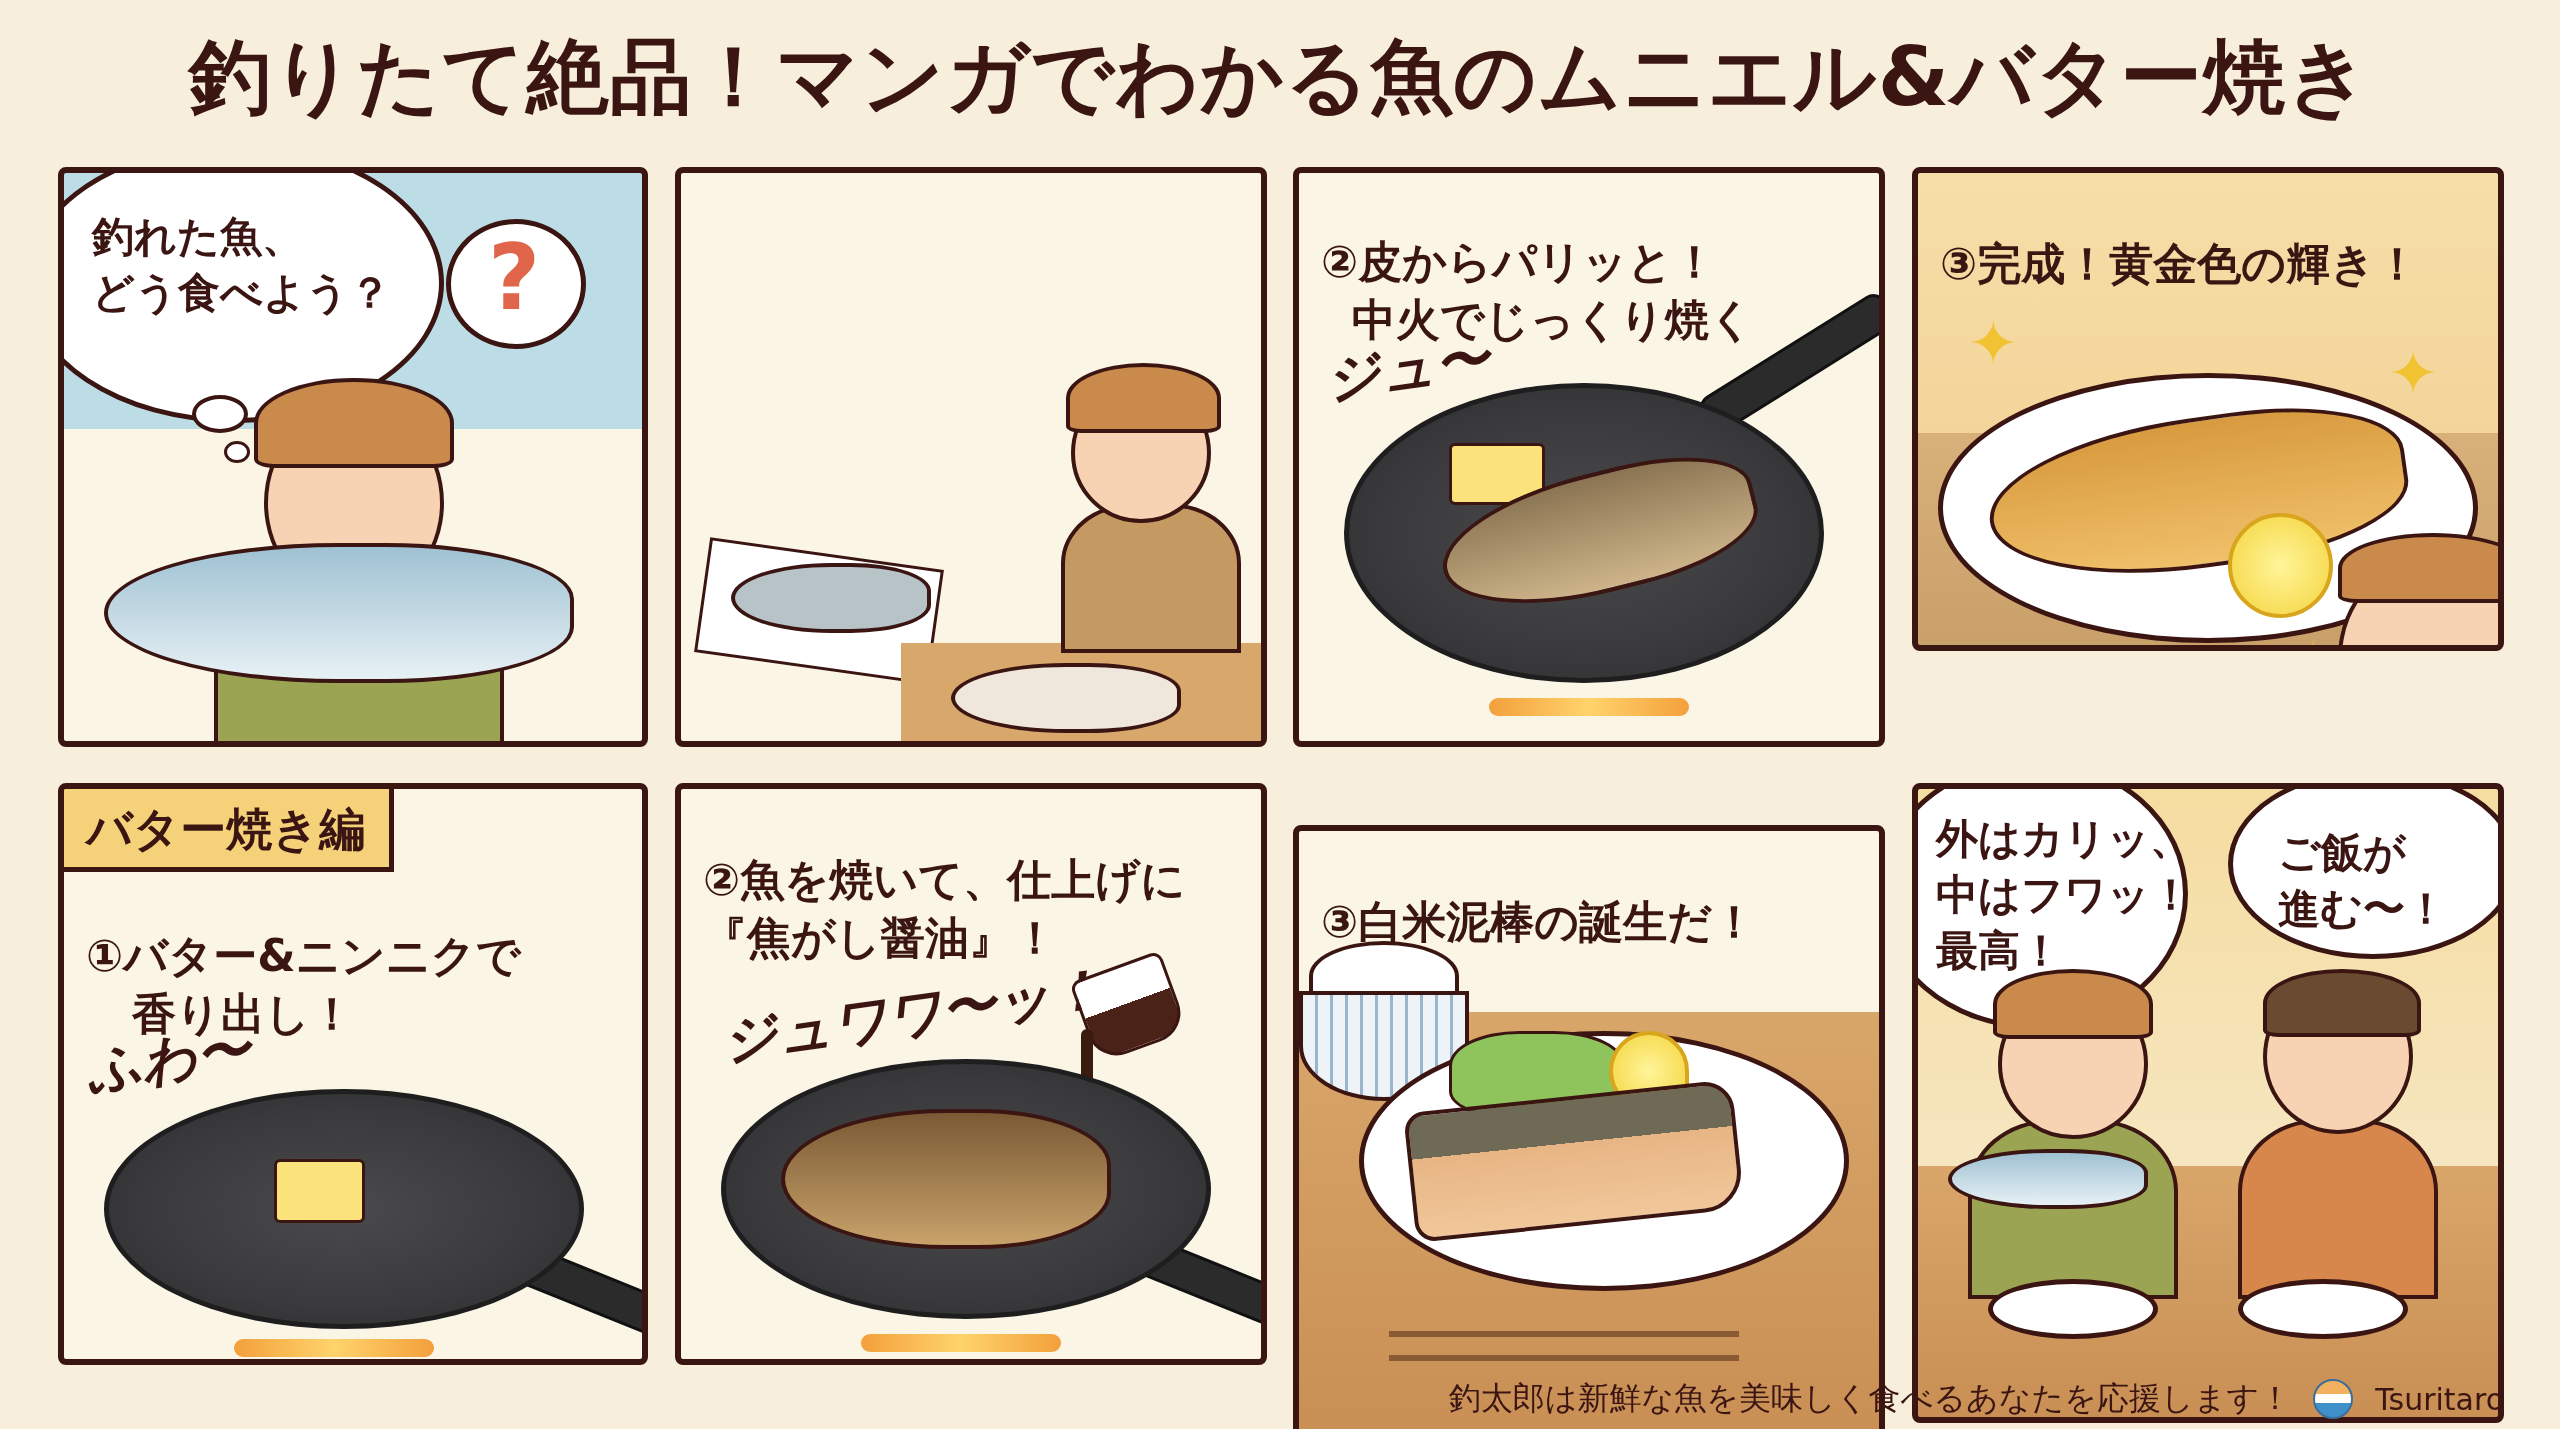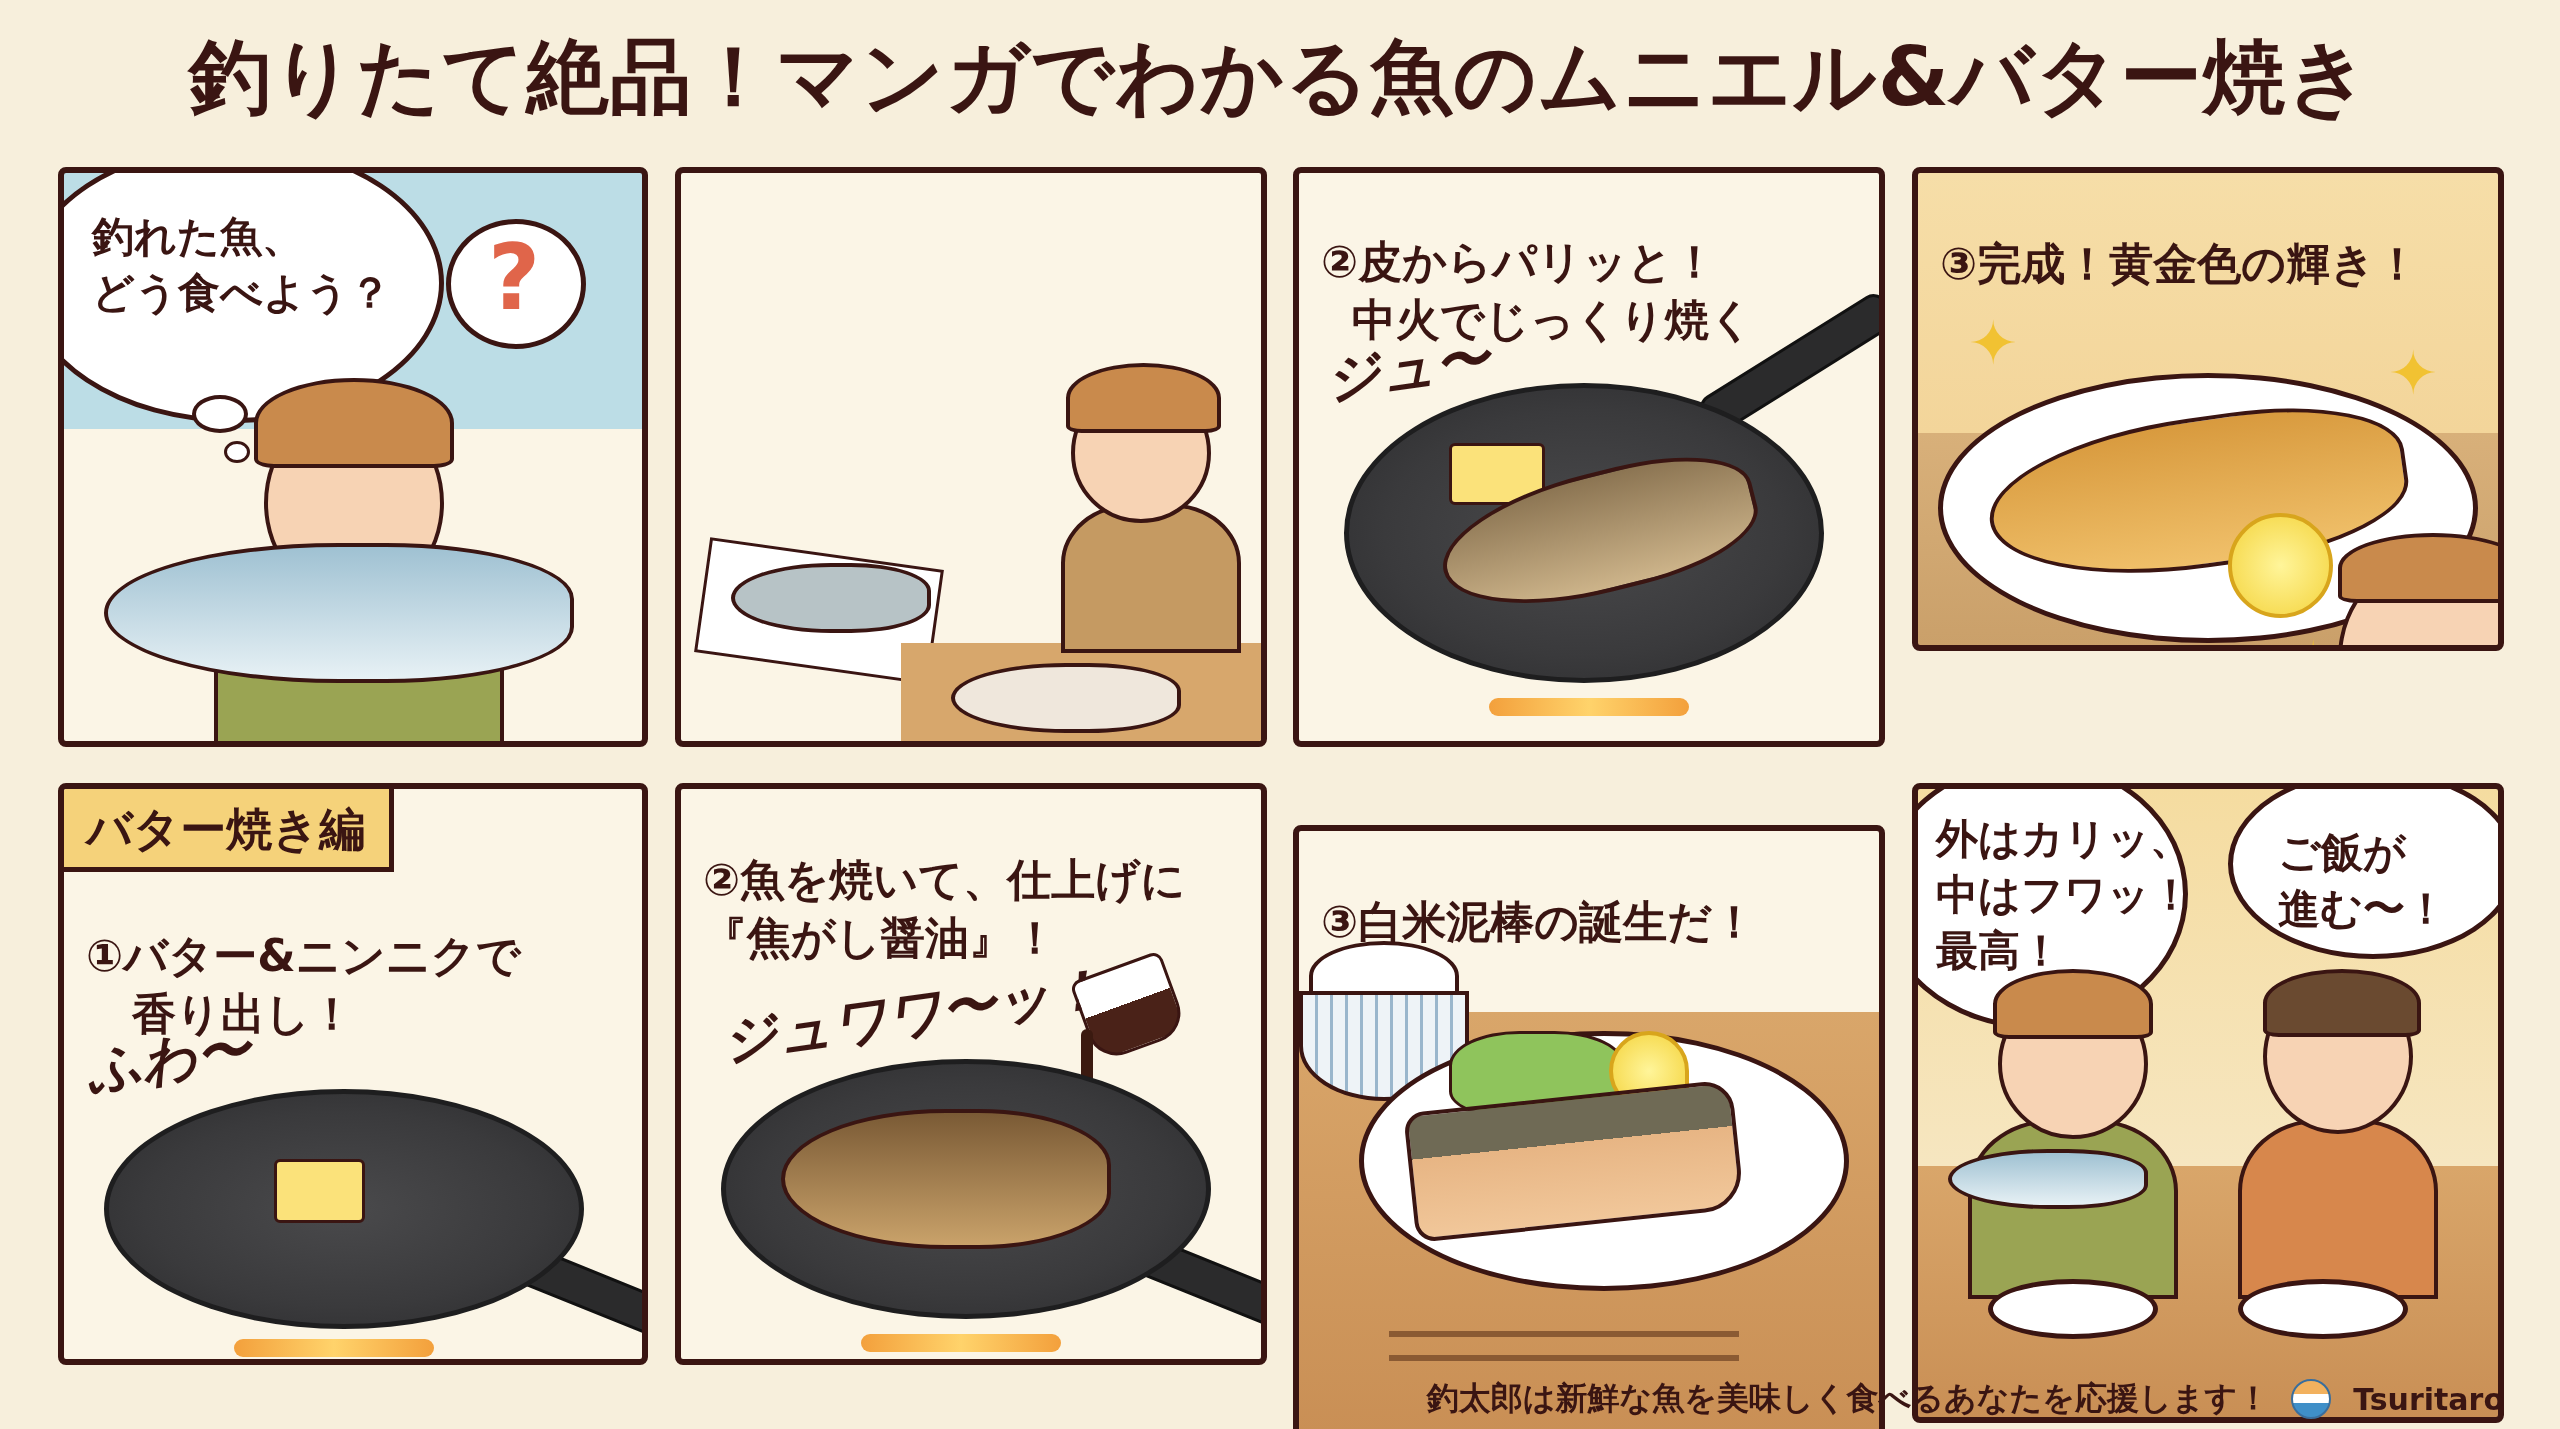--- a/index.html
+++ b/index.html
@@ -12,21 +12,21 @@
   .p4{left:1912px;top:167px;width:592px;height:484px;background:linear-gradient(180deg,#f6dea8 0%,#f3d59a 55%,#d8b07a 55%,#caa06a 100%);}
   .p5{left:58px;top:783px;width:590px;height:582px;}
   .p6{left:675px;top:783px;width:592px;height:582px;}
   .p7{left:1293px;top:825px;width:592px;height:614px;background:linear-gradient(180deg,#fbf5e6 0%,#fbf5e6 30%,#d9a66a 30%,#c98f55 100%);}
   .p8{left:1912px;top:783px;width:592px;height:640px;background:linear-gradient(180deg,#f5dca0 0%,#f6e6c0 60%,#d9a66a 60%,#c98f55 100%);}
   .tag{position:absolute;left:0;top:0;background:#f5d27a;border-right:5px solid #3a1512;border-bottom:5px solid #3a1512;font-weight:bold;font-size:46px;padding:10px 24px 8px 22px;line-height:60px;}
   .cap{position:absolute;font-weight:bold;font-size:44px;line-height:58px;white-space:pre;margin-top:40px;}
   .bubble{position:absolute;background:#fff;border:5px solid #3a1512;border-radius:50%;box-sizing:border-box;}
   .btext{position:absolute;font-weight:bold;font-size:42px;line-height:56px;white-space:pre;}
   .sfx{position:absolute;font-weight:bold;font-size:54px;font-style:italic;color:#3a1512;transform:rotate(-8deg);}
-  .footer{position:absolute;right:56px;top:1374px;height:50px;display:flex;align-items:center;gap:22px;font-weight:bold;font-size:32px;}
+  .footer{position:absolute;right:56px;top:1374px;height:50px;display:flex;align-items:center;gap:22px;font-weight:normal;font-size:32px;}
   .logo{width:40px;height:40px;border-radius:50%;background:linear-gradient(#f2b15e 0%,#f2b15e 35%,#fff 35%,#fff 60%,#3f8fc8 60%);border:2px solid #3a6e9c;box-sizing:border-box;}
   .brand{font-size:30px;}
   
   .pan{position:absolute;border-radius:50%;background:radial-gradient(ellipse at center,#4a4a4c 0%,#3a3a3c 60%,#2a2a2c 100%);border:5px solid #1e1e1f;box-sizing:border-box;}
   .handle{position:absolute;height:34px;background:#2b2b2c;border-radius:14px;border:3px solid #111;}
   .fish{position:absolute;border-radius:50% 40% 40% 50%;border:4px solid #3a1512;box-sizing:border-box;}
   .plate{position:absolute;border-radius:50%;background:#ffffff;border:5px solid #3a1512;box-sizing:border-box;}
   .butter{position:absolute;background:#fbe27a;border:3px solid #3a1512;border-radius:6px;}
   .flame{position:absolute;height:18px;border-radius:10px;background:linear-gradient(90deg,#f3a03c,#ffd36b,#f3a03c);}
   .head{position:absolute;border-radius:50%;background:#f7d3b4;border:4px solid #3a1512;box-sizing:border-box;}

